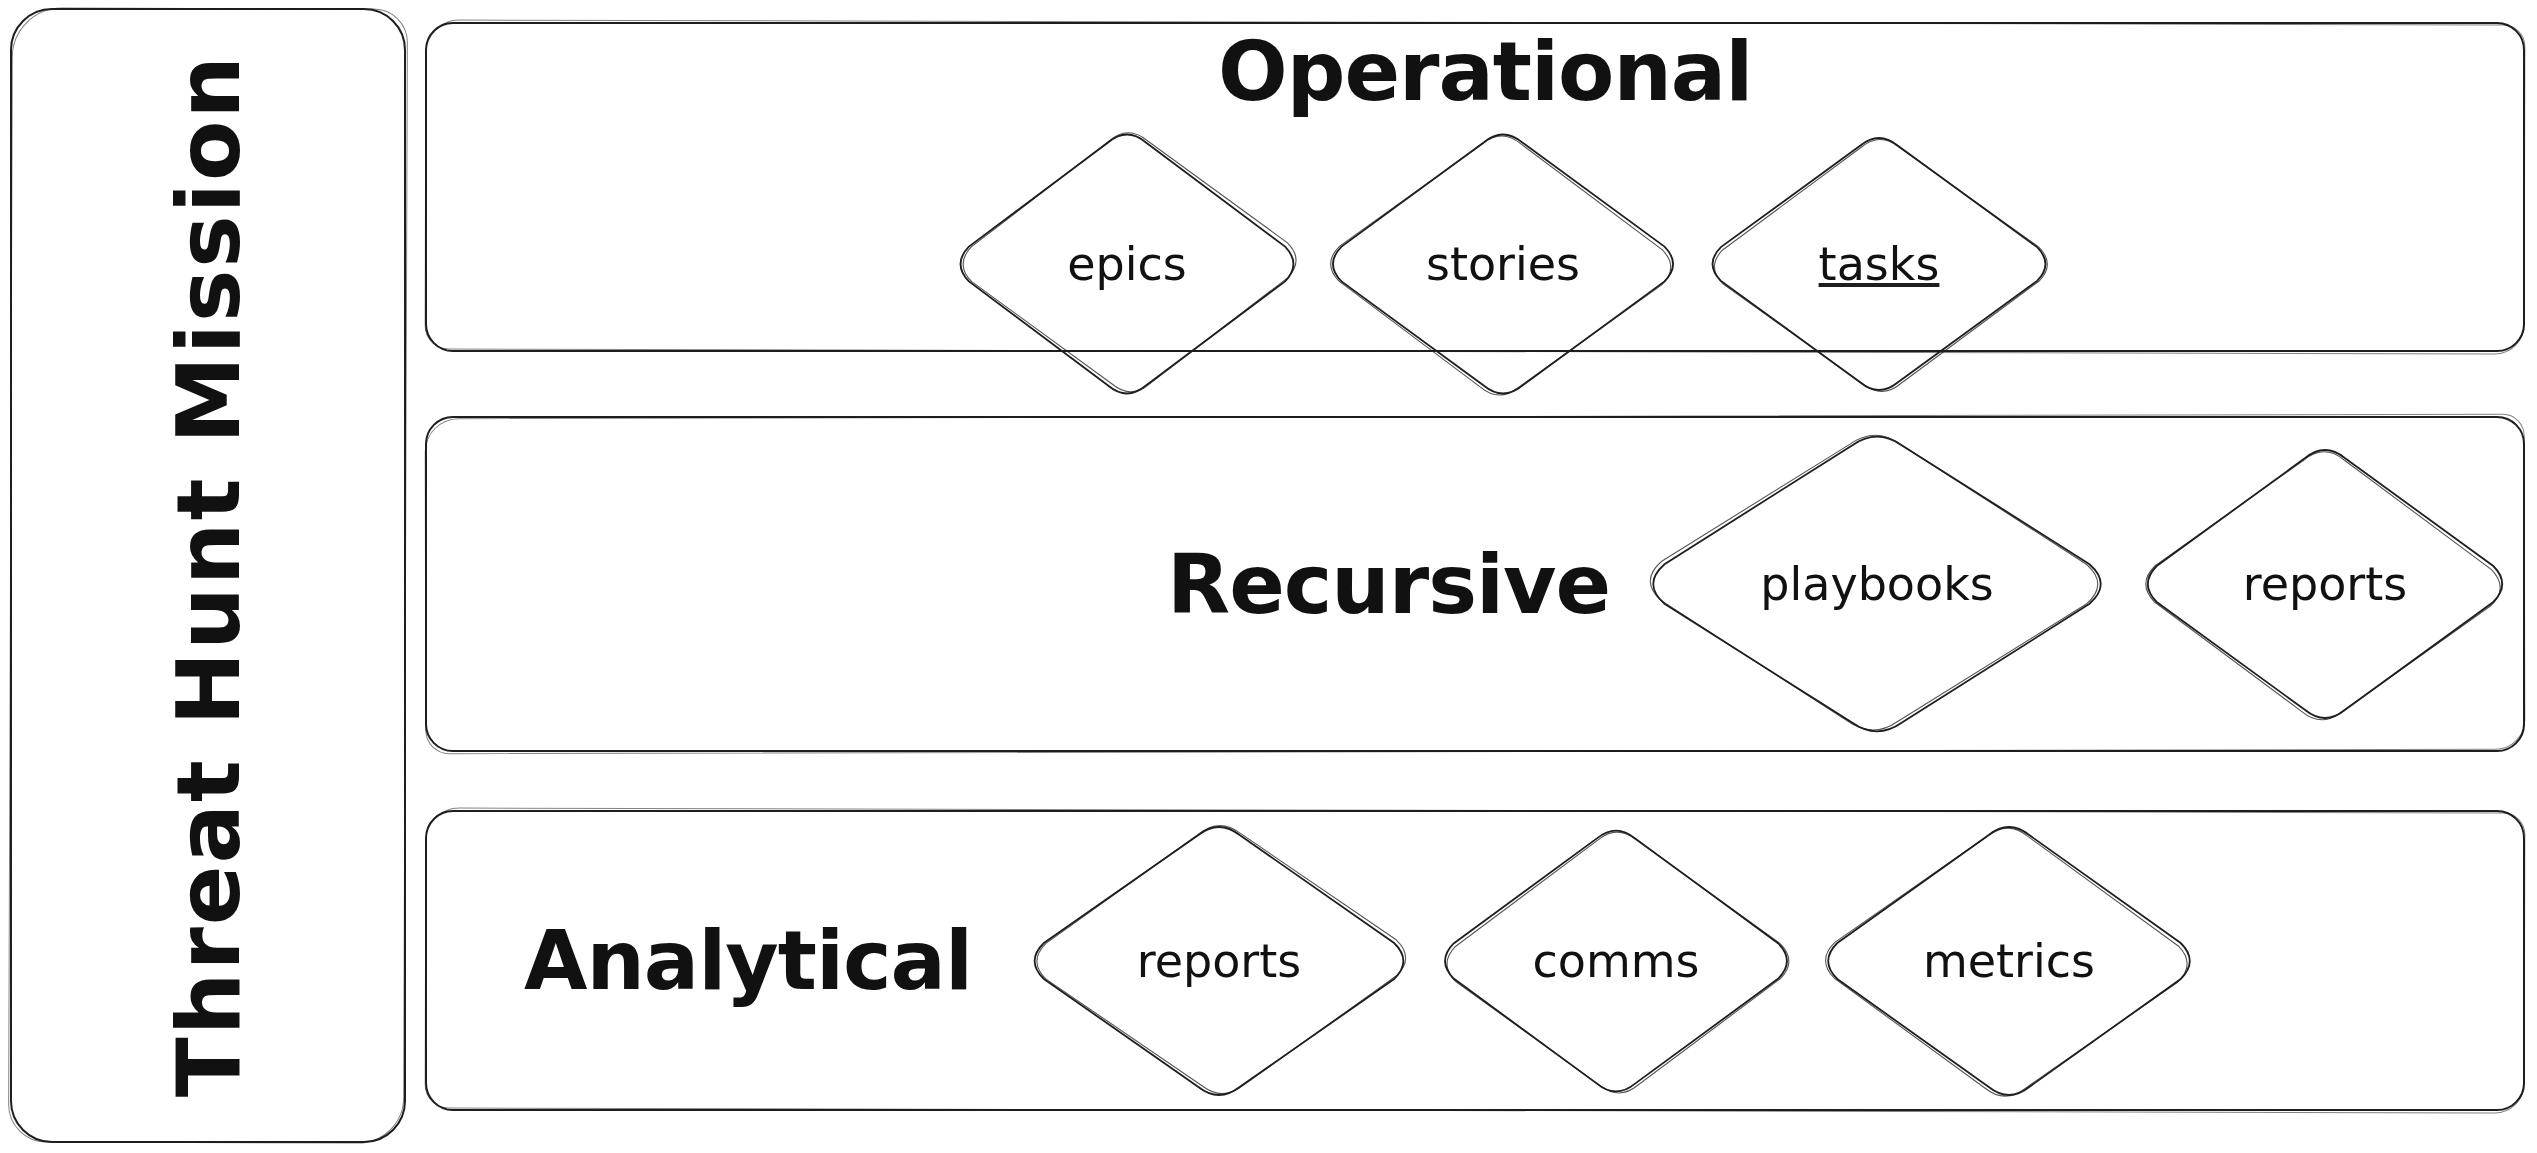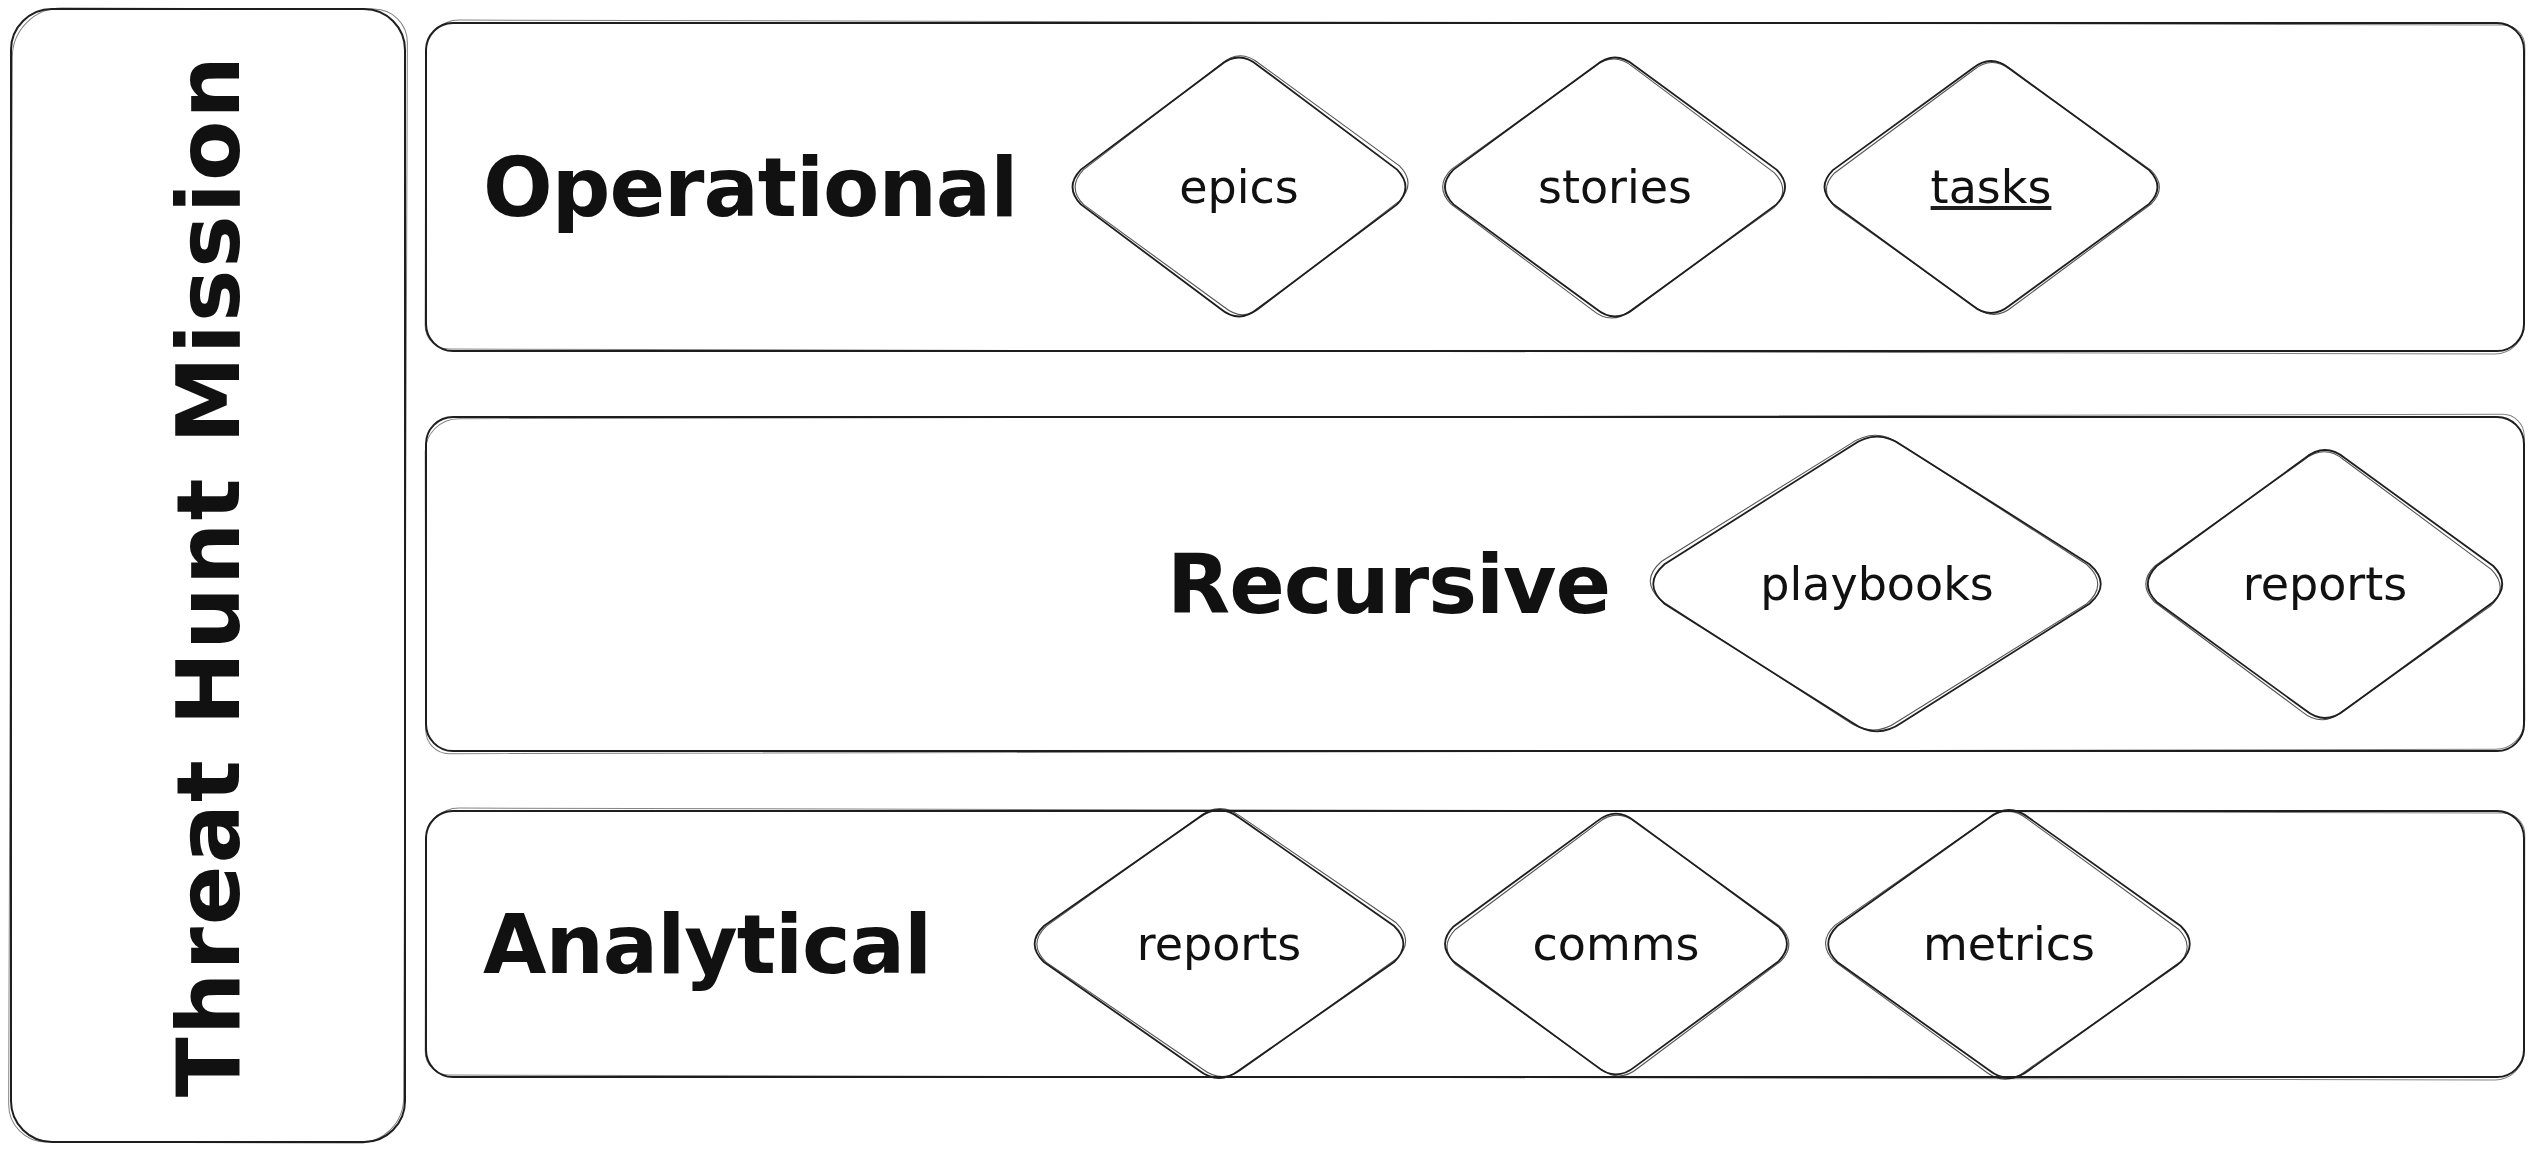--- a/index.html
+++ b/index.html
@@ -46,24 +46,24 @@
     white-space:nowrap;
     color:#111;
   }
   .row{
     left:425px;width:2100px;
     border-radius:28px;
     display:flex;align-items:center;
     padding-left:56px;
   }
   .row::after{border-radius:34px 22px 30px 24px;}
-  .row1{top:22px;height:330px;}
+  .row1{top:22px;height:330px;flex-direction:column;}
   .row2{top:416px;height:336px;justify-content:flex-end;}
   .row2::after{transform:rotate(-.12deg);}
-  .row3{top:810px;height:268px;}
+  .row3{top:810px;height:301px;text-align:center;}
   .row-label{
     margin:0;
     font-size:82px;
     font-weight:600;
     letter-spacing:-1px;
     color:#111;
     flex:0 0 auto;
   }
   .row1 .row-label{width:570px;}
   .row2 .row-label{width:460px;}

